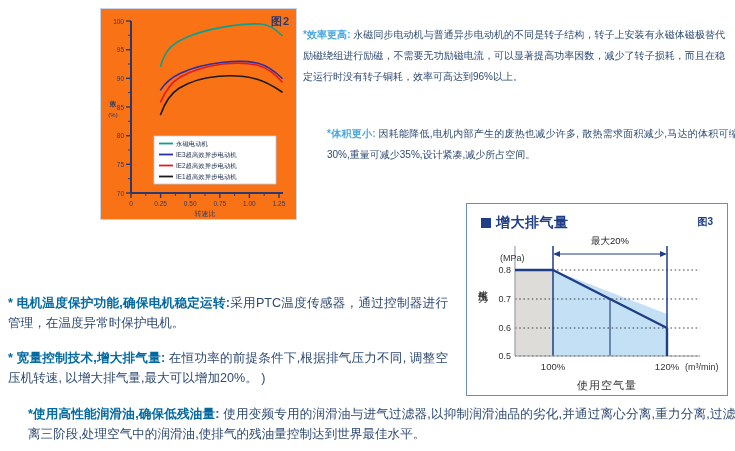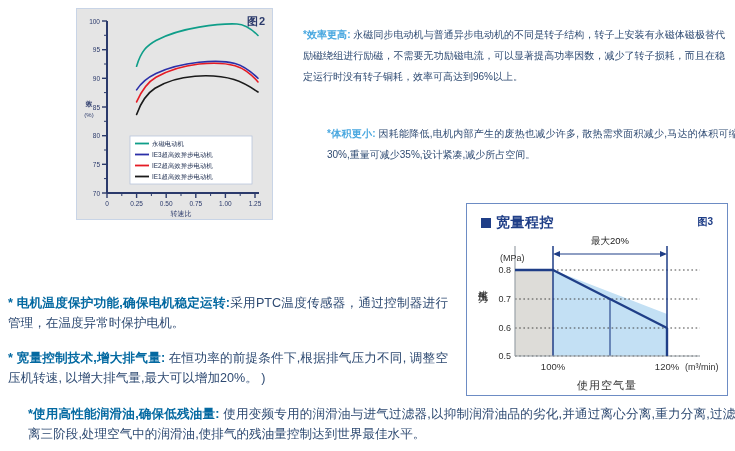--- a/index.html
+++ b/index.html
@@ -7,22 +7,22 @@
     width:735px;height:451px;
     background:#ffffff;
     font-family:"Liberation Sans","DejaVu Sans",sans-serif;
     position:relative;
     overflow:hidden;
   }
   .abs{position:absolute;}
 
   
   #chart1-panel{
-    left:76px;top:8px;width:197px;height:212px;
-    background:#e5e5e5;
+    left:100px;top:8px;width:197px;height:212px;
+    background:#f97316;
     border:1px solid #c8d4e6;
     box-sizing:border-box;
   }
   #chart1-fig-label{
     right:6px;top:5px;
     font-size:11px;color:#2b3a6b;font-weight:bold;
     letter-spacing:1px;
   }
   #chart1-svg{display:block;}
 
@@ -164,21 +164,21 @@
   <span class="feature-head">*效率更高:</span><span class="feature-body"> 永磁同步电动机与普通异步电动机的不同是转子结构，转子上安装有永磁体磁极替代励磁绕组进行励磁，不需要无功励磁电流，可以显著提高功率因数，减少了转子损耗，而且在稳定运行时没有转子铜耗，效率可高达到96%以上。</span>
 </div>
 
 <div class="abs feature-block" id="feat-2">
   <span class="feature-head">*体积更小:</span><span class="feature-body"> 因耗能降低,电机内部产生的废热也减少许多, 散热需求面积减少,马达的体积可缩小30%,重量可减少35%,设计紧凑,减少所占空间。</span>
 </div>
 
 <div class="abs" id="chart3-panel">
   <div class="abs" id="chart3-header">
     <span id="chart3-marker"></span>
-    <span id="chart3-title">宽量程控</span>
+    <span id="chart3-title">增大排气量</span>
   </div>
   <div class="abs" id="chart3-fig-label">图3</div>
 
   <svg id="chart3-svg" width="260" height="191" viewBox="0 0 260 191">
 
     <rect x="48" y="66" width="38" height="86" fill="#dddcd8"></rect>
 
     <polygon points="86,66 200,110 200,152 86,152" fill="#c3e0f4"></polygon>
 
     <g stroke="#333333" stroke-width="0.9" stroke-dasharray="1.6,2.6">

